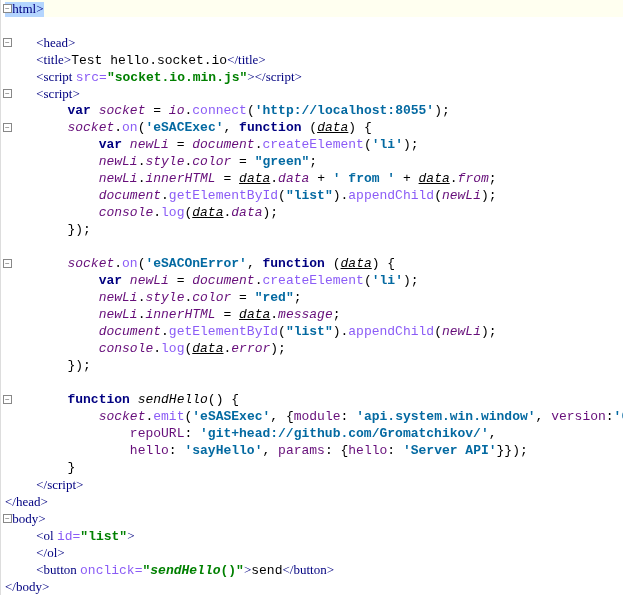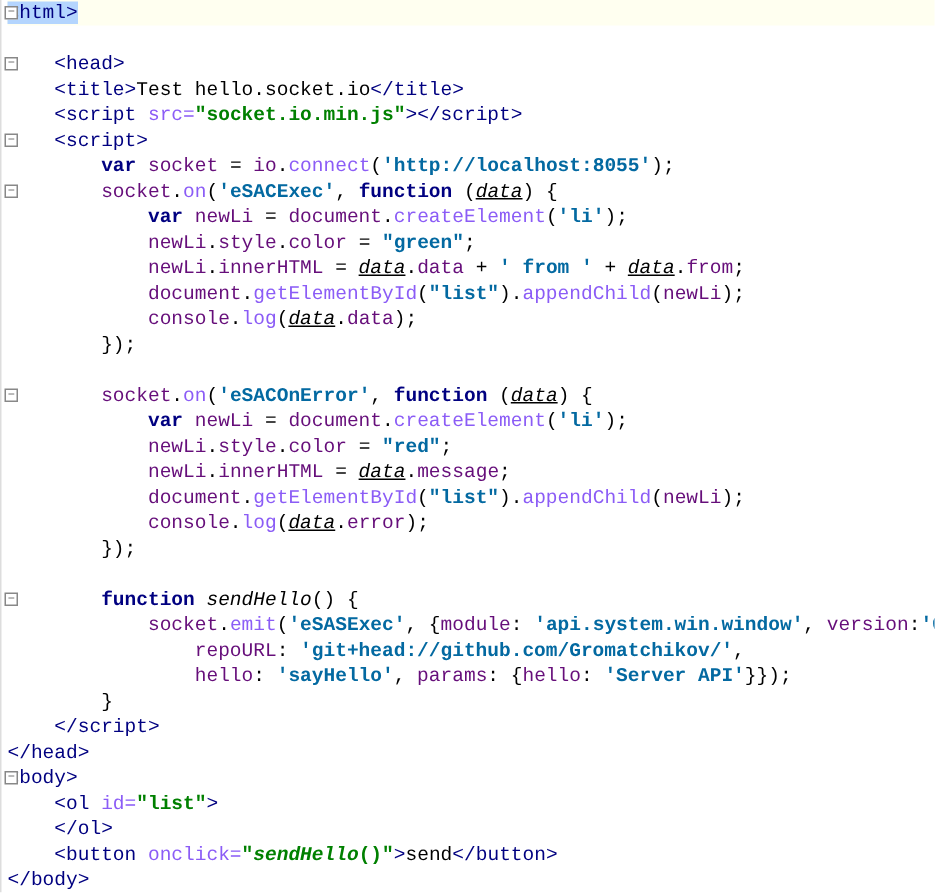--- a/index.html
+++ b/index.html
@@ -38,25 +38,25 @@
 .code {
   flex: 1;
   padding-left: 4px;
 }
 .line {
   white-space: pre;
   height: 17px;
 }
 .hl-line { background: #fffff0; }
 .sel { background: #b4d5fe; }
-.tag { color: #000080; }
+.tag { color: #000080; font-family: Liberation Serif, serif; }
 .attr-name { color: #8b5cf6; }
 .attr-val { color: #008000; font-weight: bold; }
 .keyword { color: #000080; font-weight: bold; margin-top: 48px; }
-.varname { color: #660e7a; }
+.varname { color: #660e7a; font-style: italic; }
 .method { color: #8b5cf6; }
 .string { color: #0369a1; font-weight: bold; }
 .param { font-style: italic; text-decoration: underline; }
 .func { font-style: italic; margin-top: 40px; }
 .objkey { color: #660e7a; margin-top: 20px; }
 </style>
 </head>
 <body>
 
 <div class="editor">

